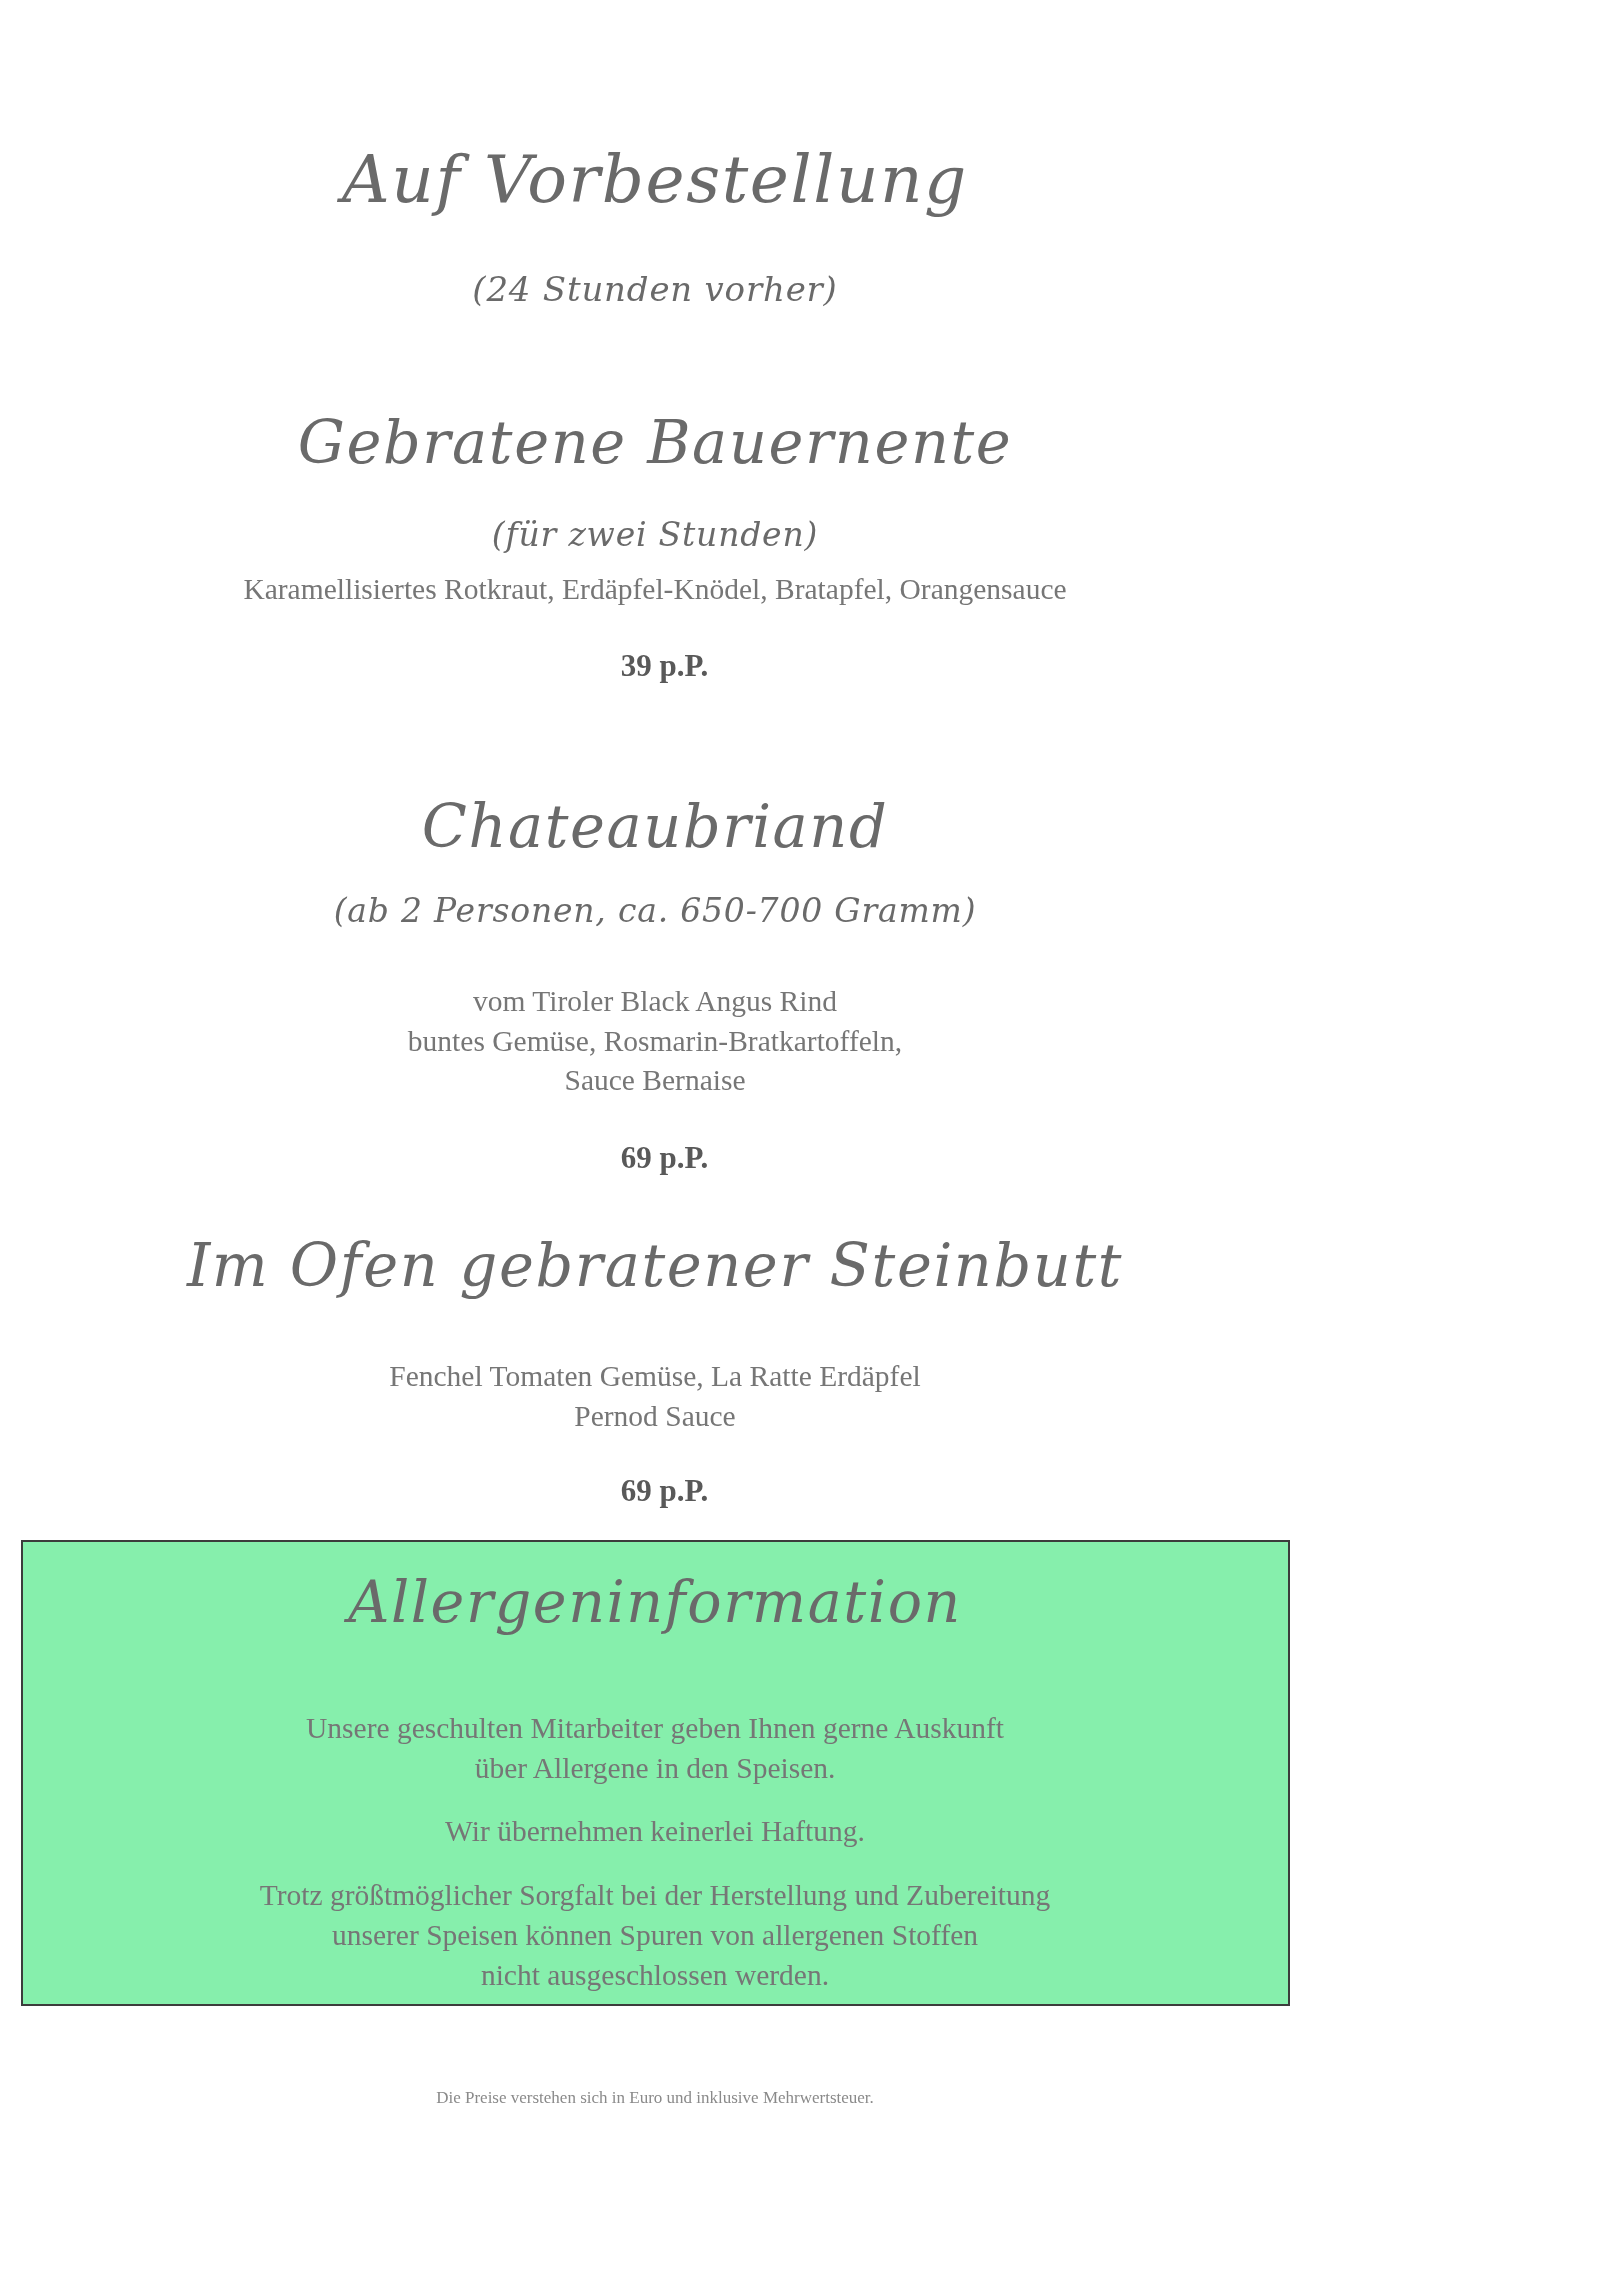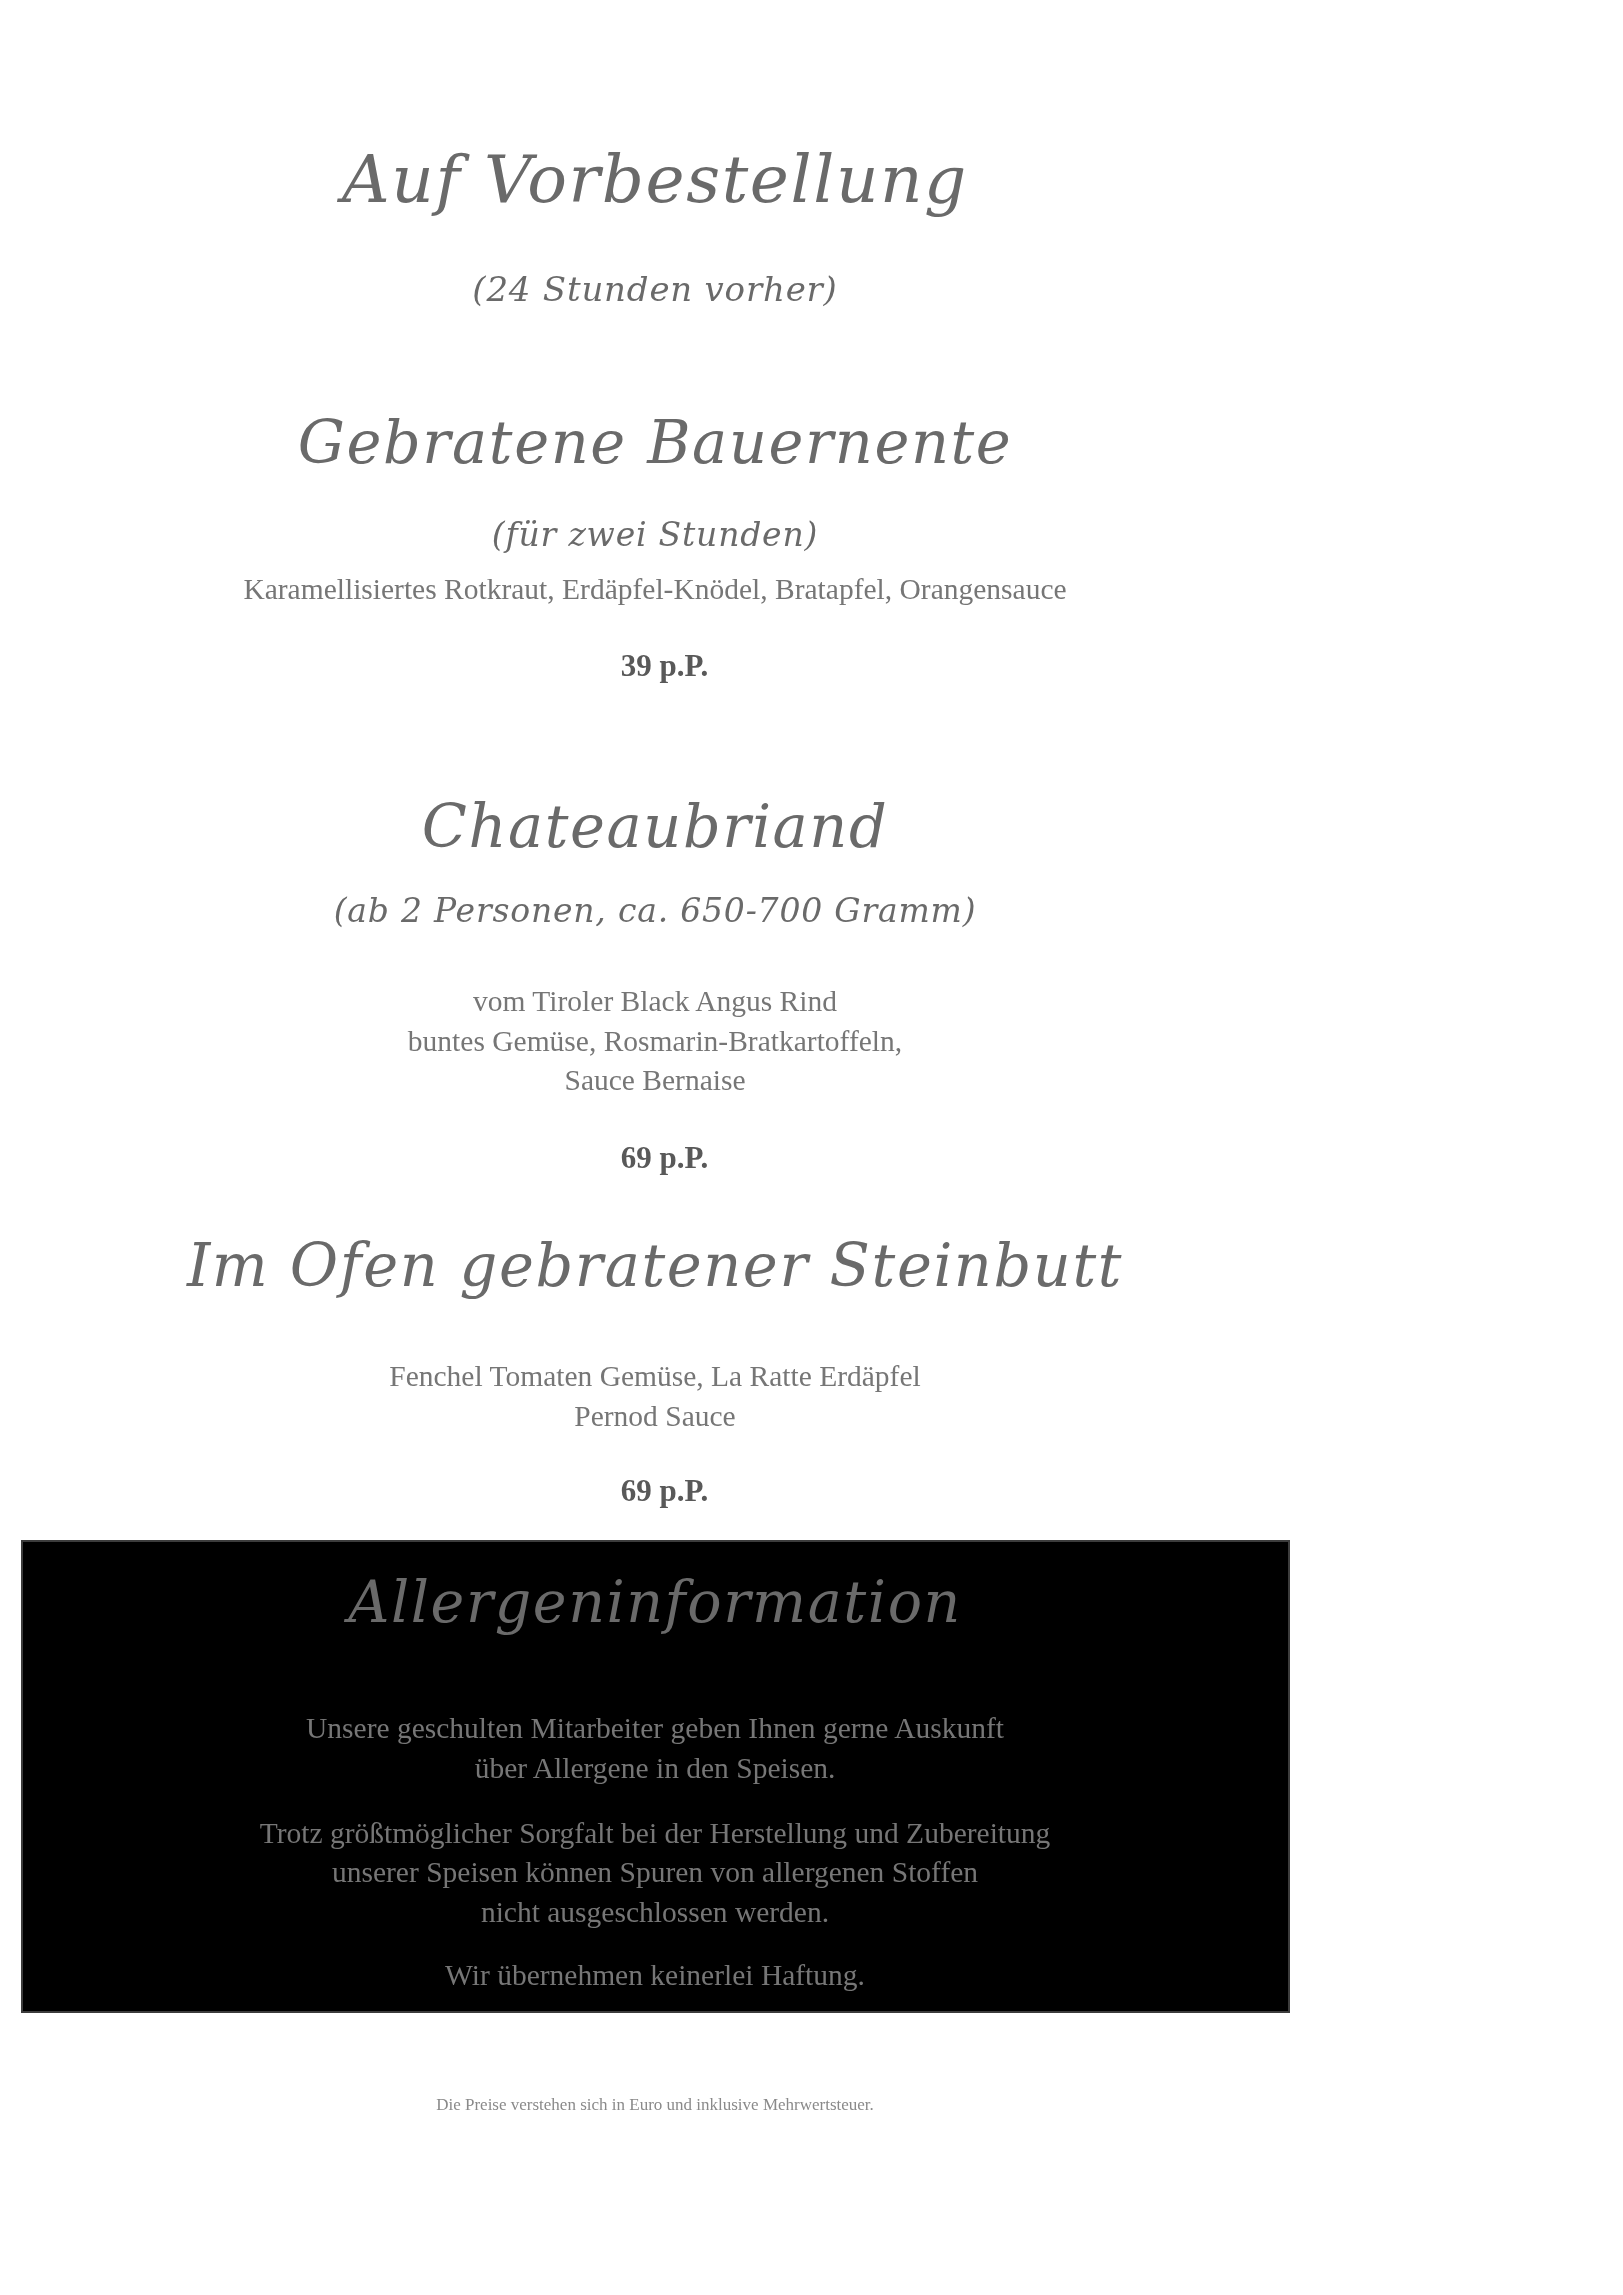--- a/index.html
+++ b/index.html
@@ -58,21 +58,21 @@
   .dish3-note      { margin-top: 37px; }
   .dish3-desc      { margin-top: 53px; }
   .dish3-price     { margin-top: 34px; }
 
   .allergen-box {
     box-sizing: border-box;
     width: 1269px;
     margin: 29px auto 0 auto;
     border: 2.5px solid #3c3c3c;
     padding: 23px 24.6px 8.2px 24.6px;
-    background: #000000;
+    background: #86efac;
   }
   .allergen-title { font-size: 57px; }
   .allergen-p1 { margin-top: 70px; }
   .allergen-p2 { margin-top: 24.6px; }
   .allergen-p3 { margin-top: 23px; margin-bottom: 6.6px; }
 
   .footer { margin-top: 82px; }
 </style>
 </head>
 <body>
@@ -110,26 +110,26 @@
     </div>
     <div class="price dish3-price">69 p.P.</div>
   </section>
 
   <div class="allergen-box">
     <div class="script script-lg allergen-title">Allergeninformation</div>
     <div class="body-text allergen-p1">
       <div>Unsere geschulten Mitarbeiter geben Ihnen gerne Auskunft</div>
       <div>über Allergene in den Speisen.</div>
     </div>
+    <div class="body-text allergen-p3">
+      <div>Wir übernehmen keinerlei Haftung.</div>
+    </div>
     <div class="body-text allergen-p2">
       <div>Trotz größtmöglicher Sorgfalt bei der Herstellung und Zubereitung</div>
       <div>unserer Speisen können Spuren von allergenen Stoffen</div>
       <div>nicht ausgeschlossen werden.</div>
-    </div>
-    <div class="body-text allergen-p3">
-      <div>Wir übernehmen keinerlei Haftung.</div>
     </div>
   </div>
 
   <div class="footer-note footer">Die Preise verstehen sich in Euro und inklusive Mehrwertsteuer.</div>
 
 </div>
 
 
 </body></html>

